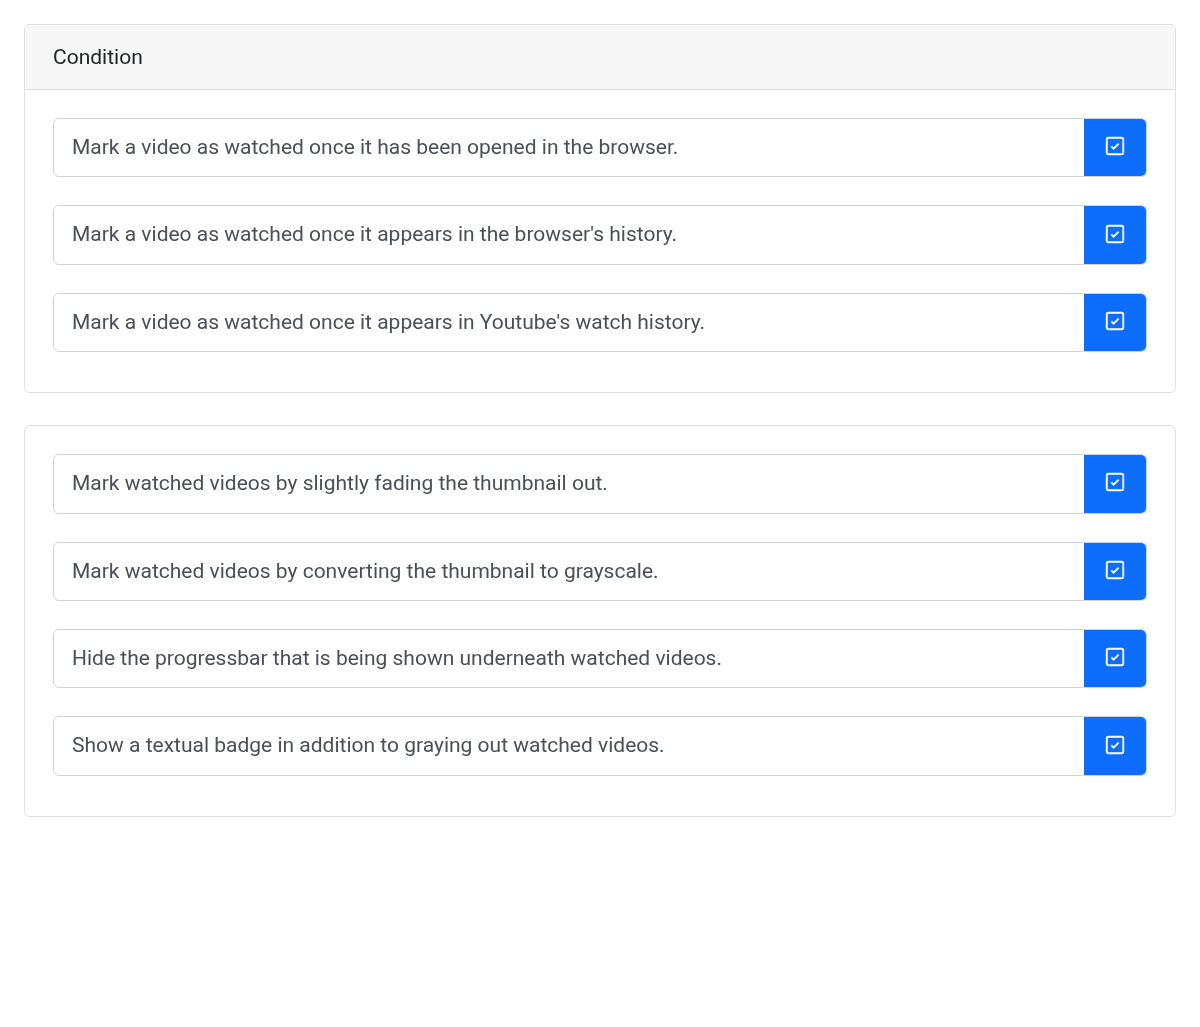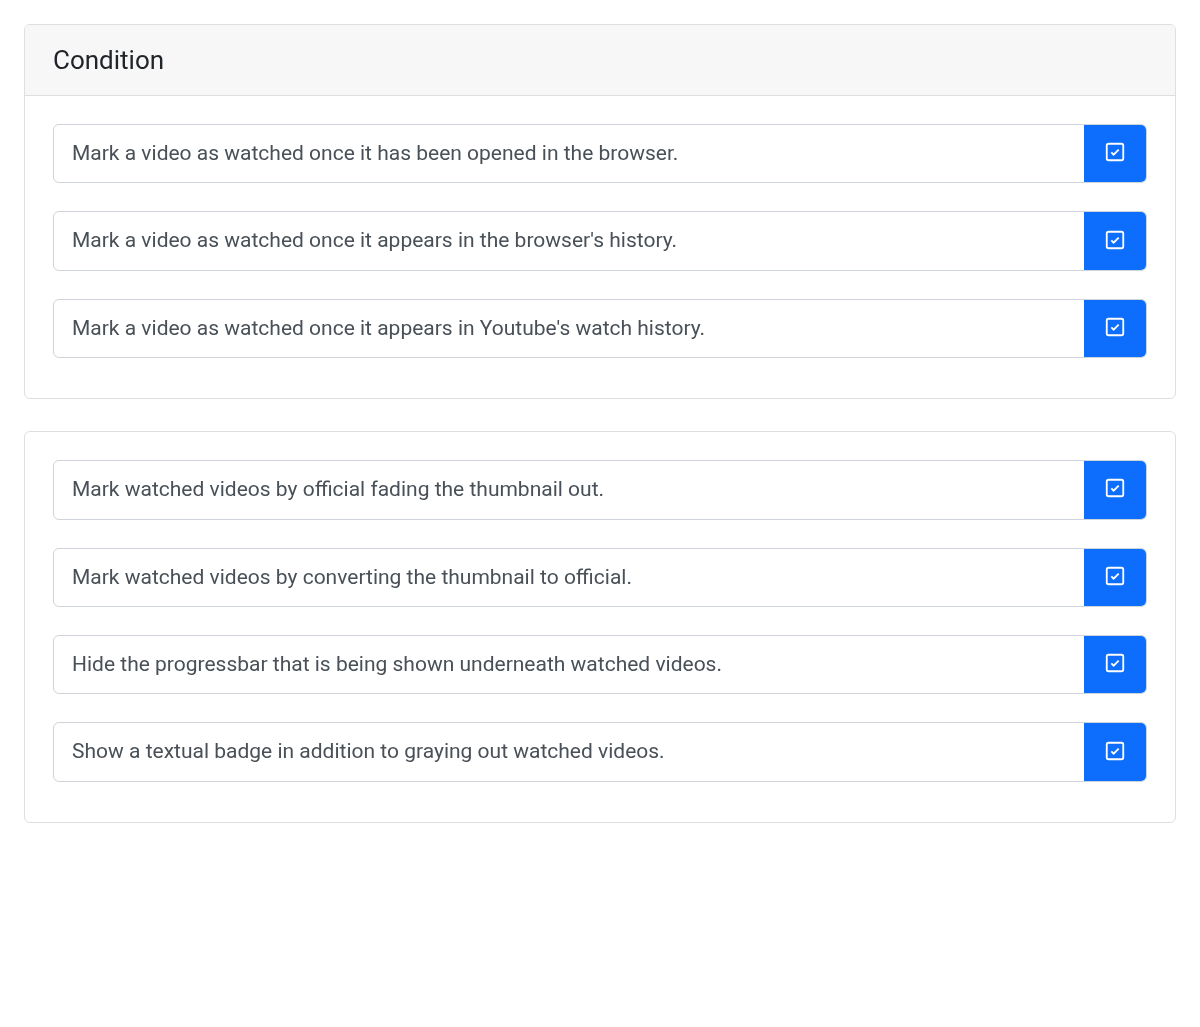--- a/index.html
+++ b/index.html
@@ -17,21 +17,21 @@
       border: 1px solid #dfdfdf;
       border-radius: 6px;
       margin-bottom: 32px;
       overflow: hidden;
       background: #fff;
     }
     .card-header {
       background: #f7f7f8;
       border-bottom: 1px solid #dfdfdf;
       padding: 20px 28px;
-      font-size: 26px;
+      font-size: 21px;
       color: #212529;
       font-weight: 400;
     }
     .card-body {
       padding: 28px 28px 12px 28px;
     }
     .option-row {
       display: flex;
       align-items: stretch;
       border: 1px solid #ced4da;
@@ -112,33 +112,33 @@
       </button>
     </div>
 
   </div>
 </div>
 
 <div class="card">
   <div class="card-body">
 
     <div class="option-row">
-      <div class="option-label">Mark watched videos by official fading the thumbnail out.</div>
+      <div class="option-label">Mark watched videos by slightly fading the thumbnail out.</div>
       <button class="option-toggle" aria-checked="true">
         <span>
           <svg viewBox="0 0 24 24">
               <rect x="3" y="3" width="18" height="18" rx="2"></rect>
               <path d="M8 12.5l2.5 2.5L16 9.5"></path>
             </svg>
         </span>
       </button>
     </div>
 
     <div class="option-row">
-      <div class="option-label">Mark watched videos by converting the thumbnail to official.</div>
+      <div class="option-label">Mark watched videos by converting the thumbnail to grayscale.</div>
       <button class="option-toggle" aria-checked="true">
         <span>
           <svg viewBox="0 0 24 24">
               <rect x="3" y="3" width="18" height="18" rx="2"></rect>
               <path d="M8 12.5l2.5 2.5L16 9.5"></path>
             </svg>
         </span>
       </button>
     </div>
 

